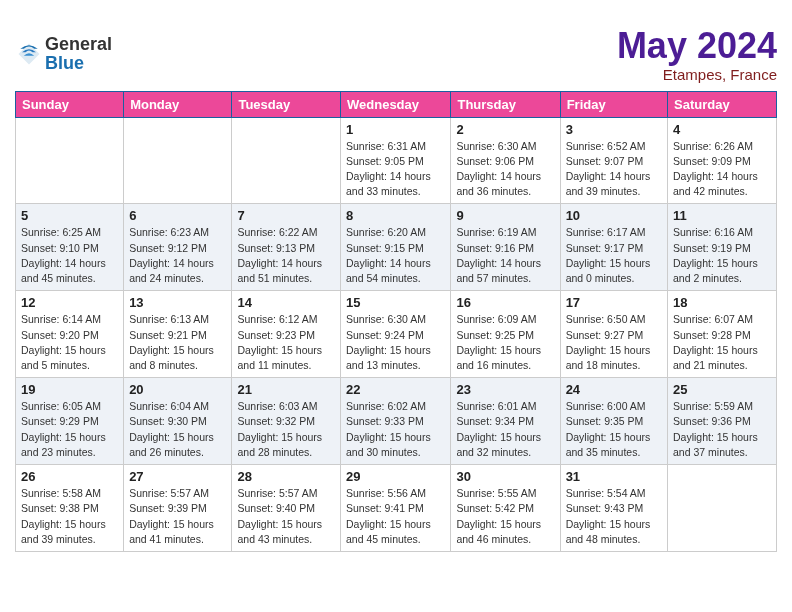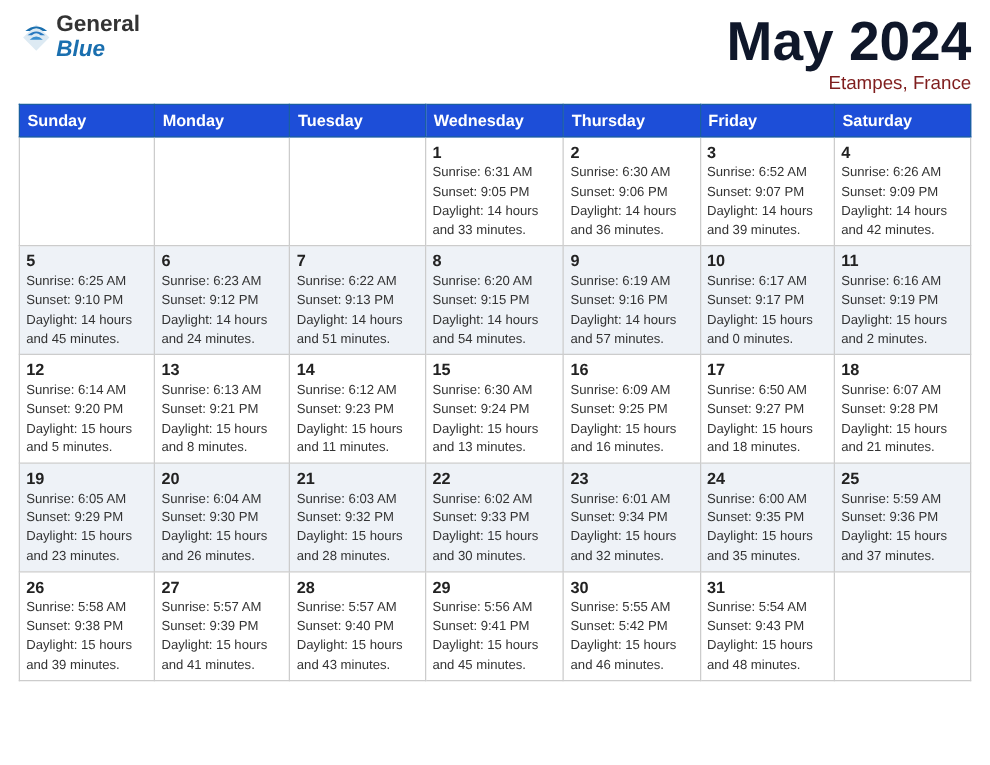--- a/index.html
+++ b/index.html
@@ -12,69 +12,69 @@
     }
     .page {
       width: 792px;
       min-height: 612px;
       background: #fff;
       padding: 10px 15px 15px 15px;
     }
     .header {
       display: flex;
       justify-content: space-between;
-      align-items: flex-start;
+      align-items: center;
       margin-bottom: 8px;
+      margin-top: 16px;
     }
     .logo {
       display: flex;
       align-items: center;
       gap: 0px;
     }
     .logo-text {
       display: flex;
       flex-direction: column;
       line-height: 1.1;
     }
     .logo-general {
       font-size: 18px;
       font-weight: bold;
       color: #333;
     }
     .logo-blue {
       font-size: 18px;
       font-weight: bold;
       color: #1a6faf;
-      font-style: italic;
     }
     .logo-icon {
       width: 28px;
       height: 28px;
       margin-right: 2px;
     }
     .title-block {
       text-align: right;
     }
     .month-year {
-      font-size: 44px;
-      font-weight: bold;
-      color: #0f172a;
+      font-size: 36px;
+      font-weight: bold;
+      color: #4c1d95;
       line-height: 1.1;
     }
     .location {
       font-size: 15px;
       color: #7f1d1d;
     }
     .calendar {
       width: 100%;
       border-collapse: collapse;
       border: 1px solid #ccc;
     }
     .calendar th {
-      background-color: #1d4ed8;
+      background-color: #ec4899;
       color: #fff;
       text-align: left;
       padding: 5px 6px;
       font-size: 13px;
       font-weight: bold;
       border: 1px solid #1a5fa0;
     }
     .calendar td {
       border: 1px solid #ccc;
       vertical-align: top;

